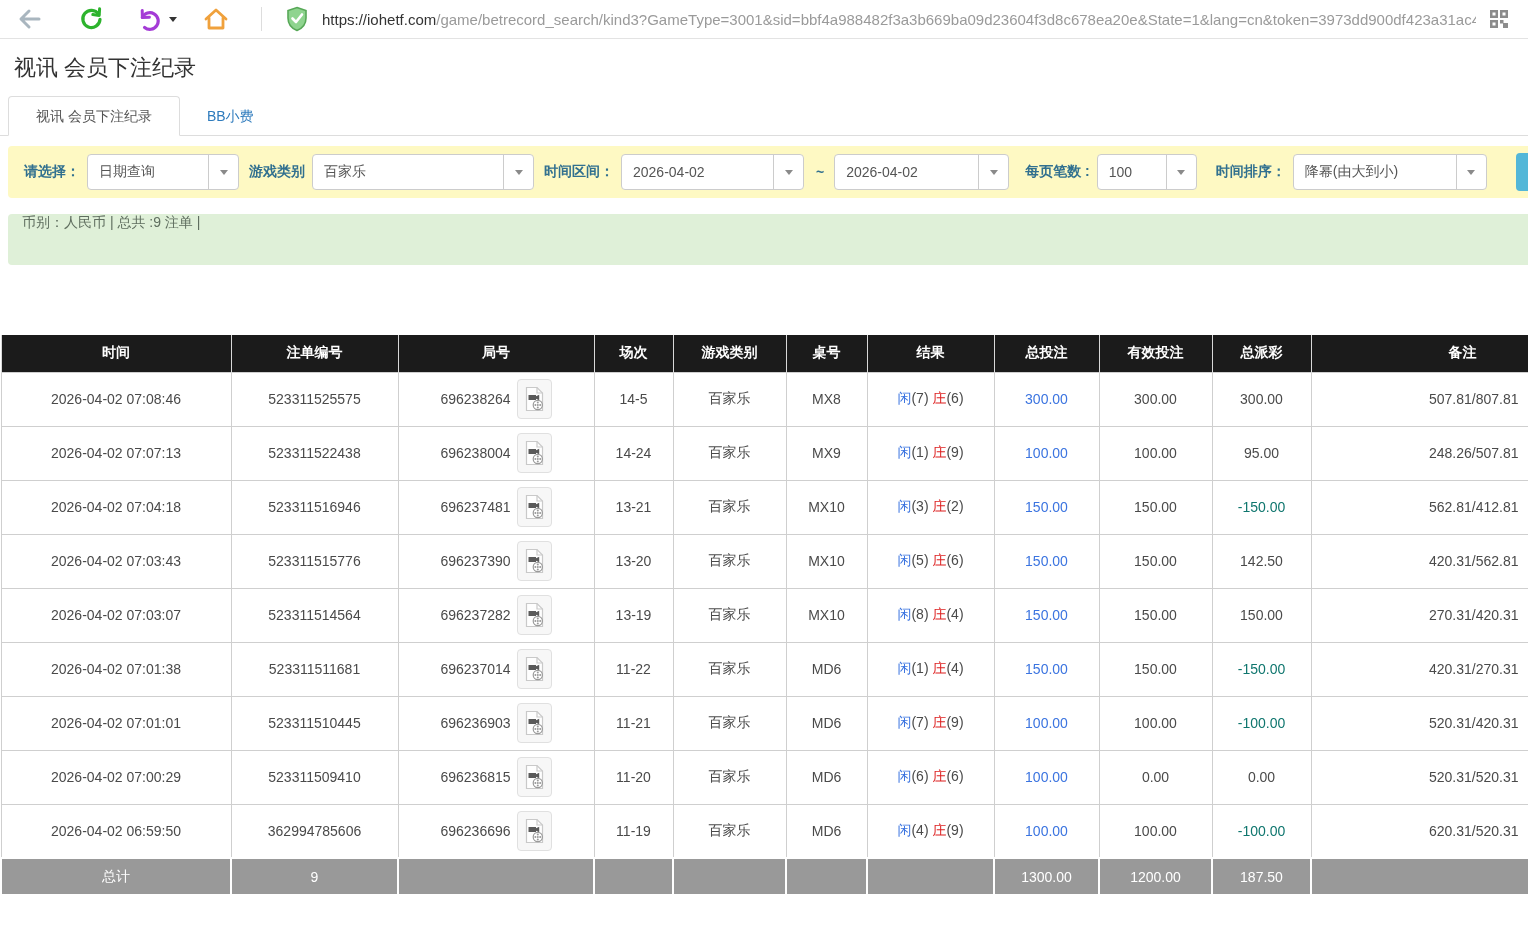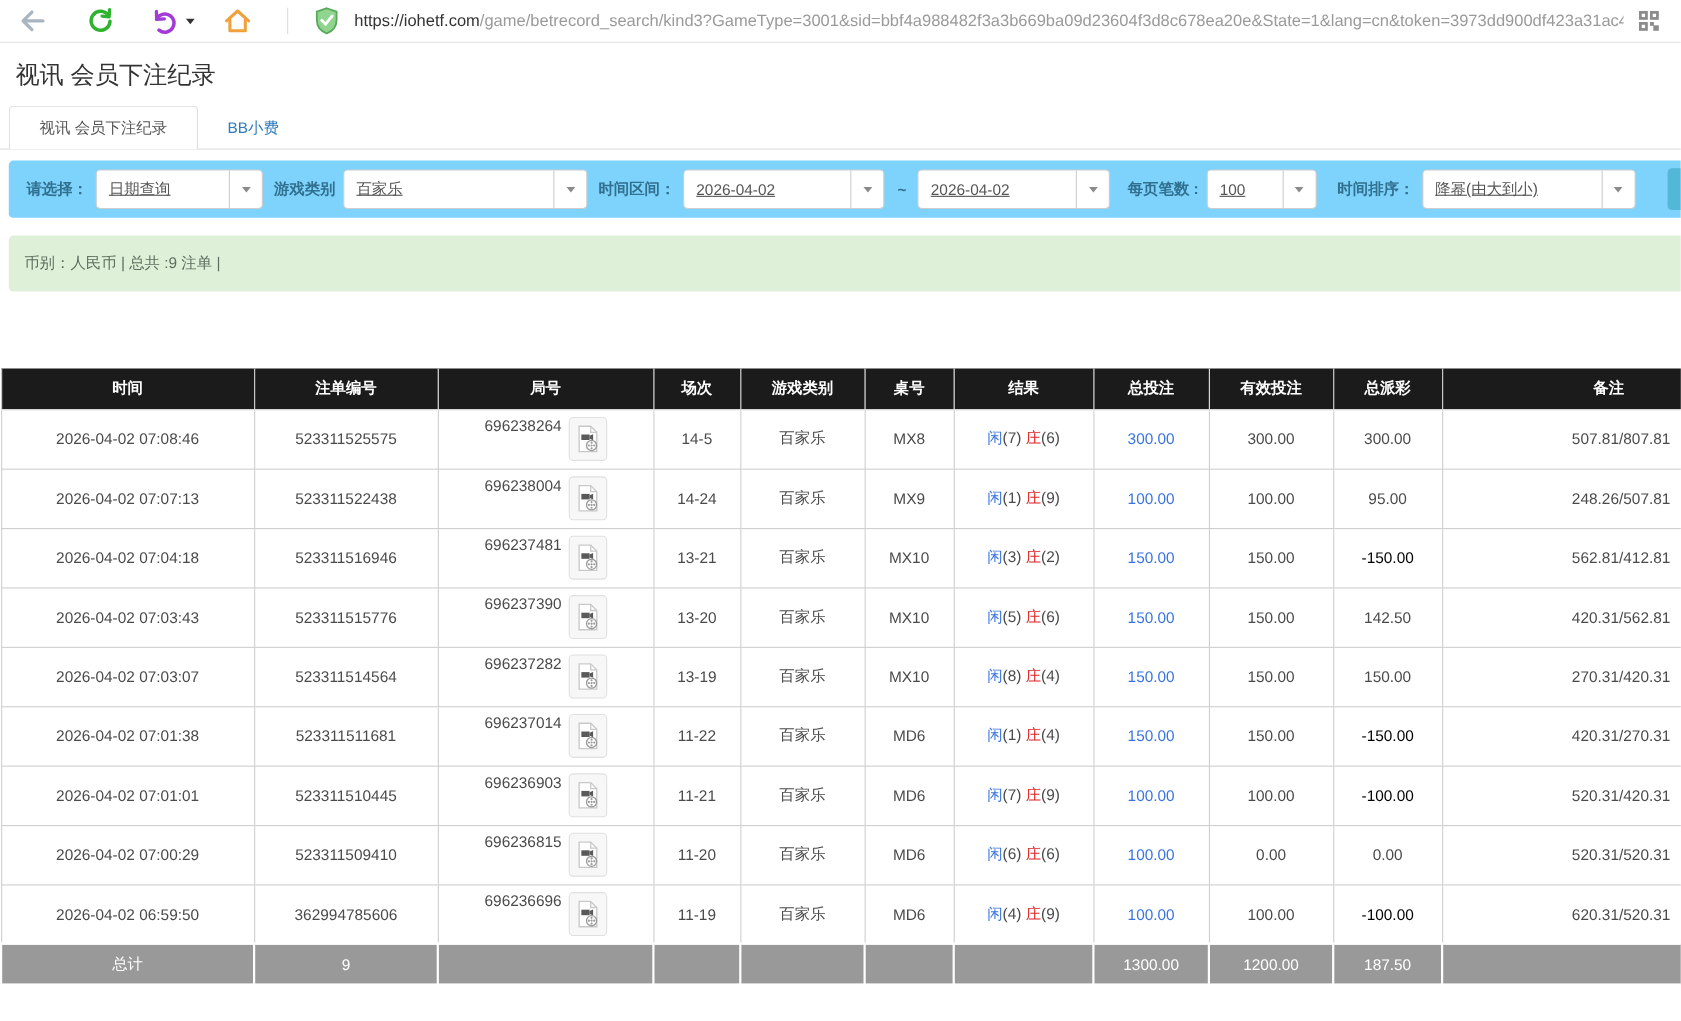--- a/index.html
+++ b/index.html
@@ -19,51 +19,51 @@
   .qr { margin:0 2px 0 6px; }
 
   
   .page-title { margin:14px 0 0 14px; font-size:22px; color:#333; font-weight:400; }
   .tabs { margin-top:13px; padding-left:8px; display:flex; align-items:flex-end; border-bottom:1px solid #ddd; height:40px; }
   .tab { font-size:14px; line-height:38px; padding:0 27px; cursor:pointer; white-space:nowrap; }
   .tab.active { background:#fff; border:1px solid #ddd; border-bottom:1px solid #fff; border-radius:4px 4px 0 0; margin-bottom:-1px; color:#555; }
   .tab.inactive { color:#2e7bbd; }
 
   
-  .filter-bar { position:relative; margin:10px 0 0 8px; width:1520px; height:52px; background:#7dd3fc;
+  .filter-bar { position:relative; margin:10px 0 0 8px; width:1520px; height:52px; background:#fef9c3;
     border-radius:4px 0 0 4px; display:flex; align-items:center; padding-left:16px; overflow:hidden; }
   .f-label { font-size:14px; font-weight:bold; color:#31708f; white-space:nowrap; margin-right:7px; }
   .sel { height:36px; background:#fff; border:1px solid #ccc; border-radius:4px; display:flex; align-items:stretch; margin-right:10px; cursor:pointer; }
-  .sel-text { flex:1; display:flex; align-items:center; padding:0 11px; font-size:14px; color:#555; white-space:nowrap; overflow:hidden;text-decoration:underline; }
+  .sel-text { flex:1; display:flex; align-items:center; padding:0 11px; font-size:14px; color:#555; white-space:nowrap; overflow:hidden; }
   .sel-arrow { width:30px; border-left:1px solid #ccc; display:flex; align-items:center; justify-content:center; }
   .sel-arrow i { width:0; height:0; border-left:4px solid transparent; border-right:4px solid transparent; border-top:5px solid #8a8a8a; }
   .tilde { font-size:14px; color:#31708f; margin:0 10px 0 2px; font-weight:bold; }
   .search-btn-clip { position:absolute; right:0; top:7px; width:12px; height:38px; background:#53b7d8; border-radius:4px 0 0 4px; }
 
   
   .summary-bar { position:relative; margin:16px 0 0 8px; width:1520px; height:51px; background:#dff0d8;
-    border-radius:4px 0 0 4px; display:flex; align-items:center; padding-left:14px; overflow:hidden; }
+    border-radius:4px 0 0 4px; display:flex; padding-left:14px; overflow:hidden; }
   .summary-left { font-size:14px; color:#5f6e5f; }
   .summary-right { position:absolute; right:0; top:0; height:51px; display:flex; align-items:center; font-size:14px; color:#ff2222; white-space:nowrap; }
 
   
   table { border-collapse:collapse; table-layout:fixed; width:1528px; margin-top:70px; }
   th { background:#1b1b1b; color:#fff; font-size:14px; font-weight:bold; height:37px; text-align:center;
     border-right:1px solid #d8d8d8; border-left:1px solid #d8d8d8; }
   th.col-remark { text-align:right; padding-right:52px; }
   td { height:54px; text-align:center; font-size:14px; color:#4a4a4a; border:1px solid #cfcfcf; background:#fff; }
   td.col-remark { text-align:right; padding-right:10px; }
-  .round-cell-inner { display:flex; align-items:flex-start; justify-content:center; gap:6px; }
+  .round-cell-inner { display:flex; align-items:center; justify-content:center; gap:6px; }
   .video-btn { display:inline-flex; align-items:center; justify-content:center; width:35px; height:40px;
     background:#f7f7f7; border:1px solid #e0e0e0; border-radius:4px; cursor:pointer; }
   .res-player { color:#3b74e0; }
   .res-banker { color:#dd2222; }
   .res-num { color:#4a4a4a; }
   .amount-link { color:#3b74e0; cursor:pointer; }
-  .neg { color:#000000; }
+  .neg { color:#0f766e; }
   tr.footer-row td { background:#999; color:#fff; height:37px; border:2px solid #fff; font-size:14px; }
 </style>
 </head>
 <body>
 
 <div class="browser-bar">
   <span class="bicon" style="margin-left:2px">
     <svg width="26" height="24" viewBox="0 0 26 24">
         <path d="M23 12 H6 M13 4 L5 12 L13 20" fill="none" stroke="#a9b6bf" stroke-width="3" stroke-linecap="round" stroke-linejoin="round"></path>
       </svg>

